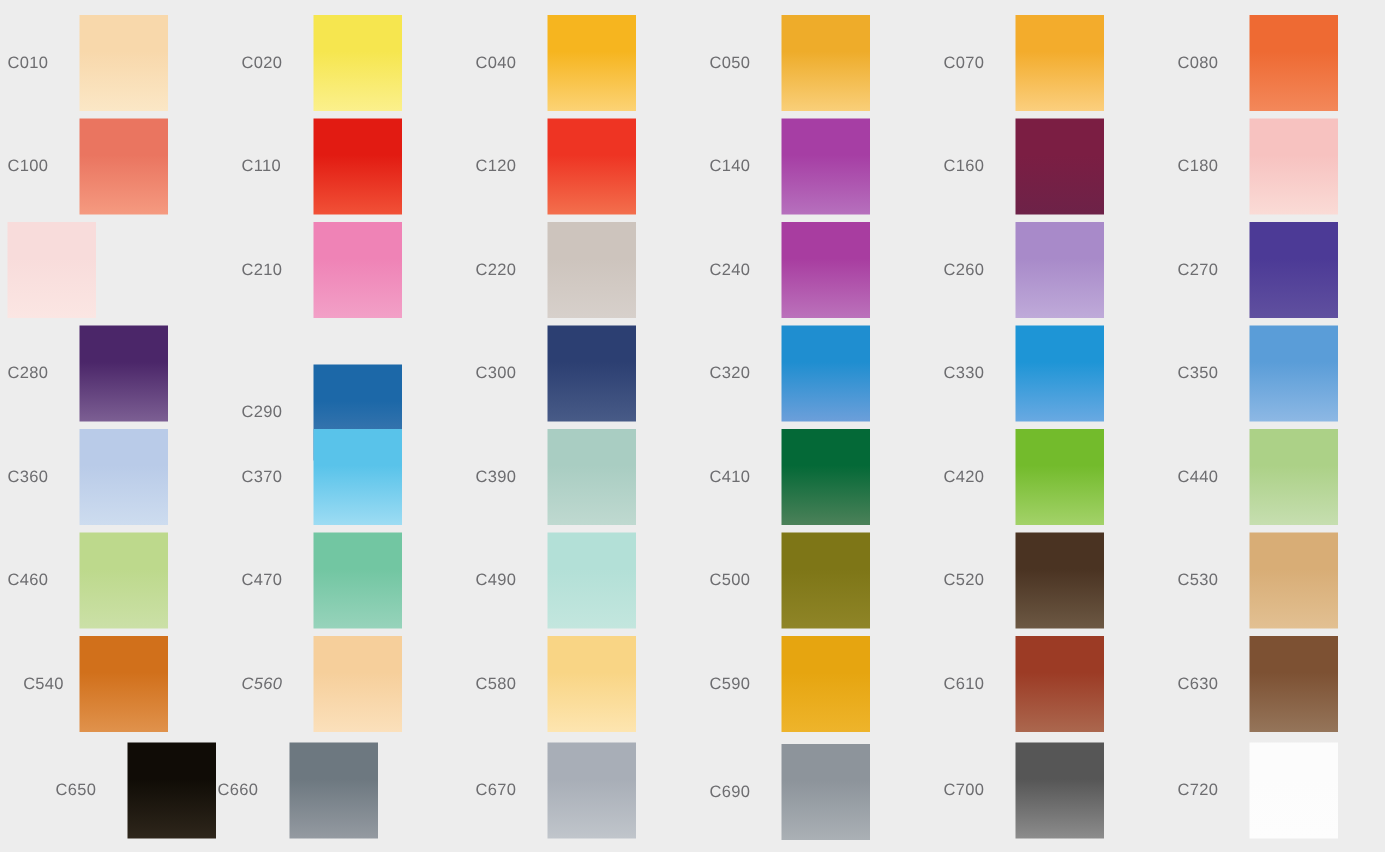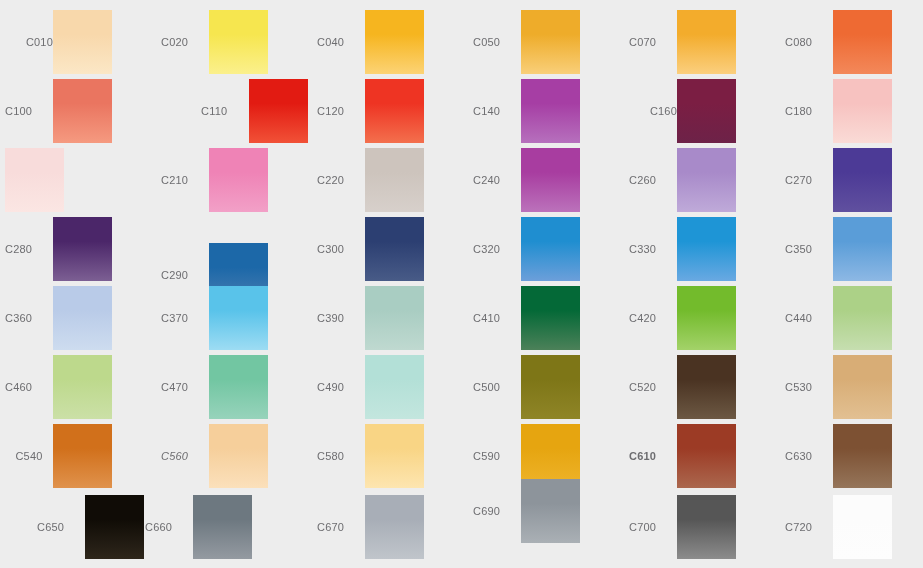--- a/index.html
+++ b/index.html
@@ -45,21 +45,21 @@
     height: 64px;
     flex: 0 0 59px;
     display: block;
   }
 </style>
 </head>
 <body style="background: rgb(237, 237, 237);">
 
 <div id="palette-grid" style="background: rgb(237, 237, 237);">
     <div class="swatch-cell" style="left: 5px; top: 10px;">
-      <span class="swatch-label" style="color: rgb(109, 109, 112); text-align: right;">C010</span>
+      <span class="swatch-label" style="color: rgb(109, 109, 112);">C010</span>
       <span class="swatch-chip" style="width: 59px; height: 64px; flex: 0 0 59px; background: linear-gradient(rgb(248, 216, 171) 0%, rgb(248, 216, 171) 38%, rgb(251, 231, 198) 100%);"></span>
     </div>
     <div class="swatch-cell" style="left: 161px; top: 10px;">
       <span class="swatch-label" style="color: rgb(109, 109, 112);">C020</span>
       <span class="swatch-chip" style="width: 59px; height: 64px; flex: 0 0 59px; background: linear-gradient(rgb(246, 230, 79) 0%, rgb(246, 230, 79) 38%, rgb(251, 240, 140) 100%);"></span>
     </div>
     <div class="swatch-cell" style="left: 317px; top: 10px;">
       <span class="swatch-label" style="color: rgb(109, 109, 112);">C040</span>
       <span class="swatch-chip" style="width: 59px; height: 64px; flex: 0 0 59px; background: linear-gradient(rgb(246, 181, 31) 0%, rgb(246, 181, 31) 38%, rgb(252, 211, 117) 100%);"></span>
     </div>
@@ -73,33 +73,33 @@
     </div>
     <div class="swatch-cell" style="left: 785px; top: 10px;">
       <span class="swatch-label" style="color: rgb(109, 109, 112);">C080</span>
       <span class="swatch-chip" style="width: 59px; height: 64px; flex: 0 0 59px; background: linear-gradient(rgb(238, 106, 51) 0%, rgb(238, 106, 51) 38%, rgb(243, 136, 90) 100%);"></span>
     </div>
     <div class="swatch-cell" style="left: 5px; top: 79px;">
       <span class="swatch-label" style="color: rgb(109, 109, 112);">C100</span>
       <span class="swatch-chip" style="width: 59px; height: 64px; flex: 0 0 59px; background: linear-gradient(rgb(234, 117, 96) 0%, rgb(234, 117, 96) 38%, rgb(245, 154, 128) 100%);"></span>
     </div>
     <div class="swatch-cell" style="left: 161px; top: 79px;">
-      <span class="swatch-label" style="color: rgb(109, 109, 112); margin-left: 40px;">C110</span>
+      <span class="swatch-label" style="color: rgb(109, 109, 112);">C110</span>
       <span class="swatch-chip" style="width: 59px; height: 64px; flex: 0 0 59px; background: linear-gradient(rgb(226, 27, 18) 0%, rgb(226, 27, 18) 38%, rgb(241, 81, 55) 100%);"></span>
     </div>
     <div class="swatch-cell" style="left: 317px; top: 79px;">
       <span class="swatch-label" style="color: rgb(109, 109, 112);">C120</span>
       <span class="swatch-chip" style="width: 59px; height: 64px; flex: 0 0 59px; background: linear-gradient(rgb(238, 52, 35) 0%, rgb(238, 52, 35) 38%, rgb(243, 111, 77) 100%);"></span>
     </div>
     <div class="swatch-cell" style="left: 473px; top: 79px;">
       <span class="swatch-label" style="color: rgb(109, 109, 112);">C140</span>
       <span class="swatch-chip" style="width: 59px; height: 64px; flex: 0 0 59px; background: linear-gradient(rgb(166, 62, 164) 0%, rgb(166, 62, 164) 38%, rgb(182, 112, 189) 100%);"></span>
     </div>
     <div class="swatch-cell" style="left: 629px; top: 79px;">
-      <span class="swatch-label" style="color: rgb(109, 109, 112); text-align: right;">C160</span>
+      <span class="swatch-label" style="color: rgb(109, 109, 112);">C160</span>
       <span class="swatch-chip" style="width: 59px; height: 64px; flex: 0 0 59px; background: linear-gradient(rgb(123, 30, 67) 0%, rgb(123, 30, 67) 38%, rgb(109, 34, 72) 100%);"></span>
     </div>
     <div class="swatch-cell" style="left: 785px; top: 79px;">
       <span class="swatch-label" style="color: rgb(109, 109, 112);">C180</span>
       <span class="swatch-chip" style="width: 59px; height: 64px; flex: 0 0 59px; background: linear-gradient(rgb(247, 194, 192) 0%, rgb(247, 194, 192) 38%, rgb(250, 219, 214) 100%);"></span>
     </div>
     <div class="swatch-cell" style="left: 5px; top: 148px;">
       <span class="swatch-chip" style="width: 59px; height: 64px; flex: 0 0 59px; background: linear-gradient(rgb(248, 220, 219) 0%, rgb(248, 220, 219) 38%, rgb(251, 230, 227) 100%);"></span>
     </div>
     <div class="swatch-cell" style="left: 161px; top: 148px;">
@@ -203,41 +203,41 @@
       <span class="swatch-chip" style="width: 59px; height: 64px; flex: 0 0 59px; background: linear-gradient(rgb(246, 207, 155) 0%, rgb(246, 207, 155) 38%, rgb(251, 224, 187) 100%);"></span>
     </div>
     <div class="swatch-cell" style="left: 317px; top: 424px;">
       <span class="swatch-label" style="color: rgb(109, 109, 112);">C580</span>
       <span class="swatch-chip" style="width: 59px; height: 64px; flex: 0 0 59px; background: linear-gradient(rgb(249, 213, 133) 0%, rgb(249, 213, 133) 38%, rgb(253, 229, 176) 100%);"></span>
     </div>
     <div class="swatch-cell" style="left: 473px; top: 424px;">
       <span class="swatch-label" style="color: rgb(109, 109, 112);">C590</span>
       <span class="swatch-chip" style="width: 59px; height: 64px; flex: 0 0 59px; background: linear-gradient(rgb(230, 165, 16) 0%, rgb(230, 165, 16) 38%, rgb(238, 180, 43) 100%);"></span>
     </div>
-    <div class="swatch-cell" style="left: 629px; top: 424px; font-weight: bold;">
+    <div class="swatch-cell" style="left: 629px; top: 424px;">
       <span class="swatch-label" style="color: rgb(109, 109, 112);">C610</span>
       <span class="swatch-chip" style="width: 59px; height: 64px; flex: 0 0 59px; background: linear-gradient(rgb(156, 59, 37) 0%, rgb(156, 59, 37) 38%, rgb(171, 103, 78) 100%);"></span>
     </div>
     <div class="swatch-cell" style="left: 785px; top: 424px;">
       <span class="swatch-label" style="color: rgb(109, 109, 112);">C630</span>
       <span class="swatch-chip" style="width: 59px; height: 64px; flex: 0 0 59px; background: linear-gradient(rgb(125, 81, 51) 0%, rgb(125, 81, 51) 38%, rgb(149, 117, 90) 100%);"></span>
     </div>
     <div class="swatch-cell" style="left: 5px; top: 495px;">
       <span class="swatch-label" style="color: rgb(109, 109, 112); margin-left: 32px;">C650</span>
       <span class="swatch-chip" style="width: 59px; height: 64px; flex: 0 0 59px; background: linear-gradient(rgb(16, 12, 6) 0%, rgb(16, 12, 6) 38%, rgb(46, 38, 27) 100%);"></span>
     </div>
     <div class="swatch-cell" style="left: 145px; top: 495px;">
       <span class="swatch-label" style="color: rgb(109, 109, 112);">C660</span>
       <span class="swatch-chip" style="width: 59px; height: 64px; flex: 0 0 59px; background: linear-gradient(rgb(109, 120, 128) 0%, rgb(109, 120, 128) 38%, rgb(148, 154, 161) 100%);"></span>
     </div>
     <div class="swatch-cell" style="left: 317px; top: 495px;">
       <span class="swatch-label" style="color: rgb(109, 109, 112);">C670</span>
       <span class="swatch-chip" style="width: 59px; height: 64px; flex: 0 0 59px; background: linear-gradient(rgb(168, 174, 183) 0%, rgb(168, 174, 183) 38%, rgb(192, 197, 203) 100%);"></span>
     </div>
-    <div class="swatch-cell" style="left: 473px; top: 479px;">
+    <div class="swatch-cell" style="left: 473px; top: 496px;">
       <span class="swatch-label" style="color: rgb(109, 109, 112);">C690</span>
       <span class="swatch-chip" style="width: 59px; height: 64px; flex: 0 0 59px; background: linear-gradient(rgb(141, 148, 155) 0%, rgb(141, 148, 155) 38%, rgb(170, 176, 181) 100%);"></span>
     </div>
     <div class="swatch-cell" style="left: 629px; top: 495px;">
       <span class="swatch-label" style="color: rgb(109, 109, 112);">C700</span>
       <span class="swatch-chip" style="width: 59px; height: 64px; flex: 0 0 59px; background: linear-gradient(rgb(86, 86, 86) 0%, rgb(86, 86, 86) 38%, rgb(140, 140, 140) 100%);"></span>
     </div>
     <div class="swatch-cell" style="left: 785px; top: 495px;">
       <span class="swatch-label" style="color: rgb(109, 109, 112);">C720</span>
       <span class="swatch-chip" style="width: 59px; height: 64px; flex: 0 0 59px; background: linear-gradient(rgb(252, 252, 252) 0%, rgb(252, 252, 252) 38%, rgb(253, 253, 253) 100%);"></span>

